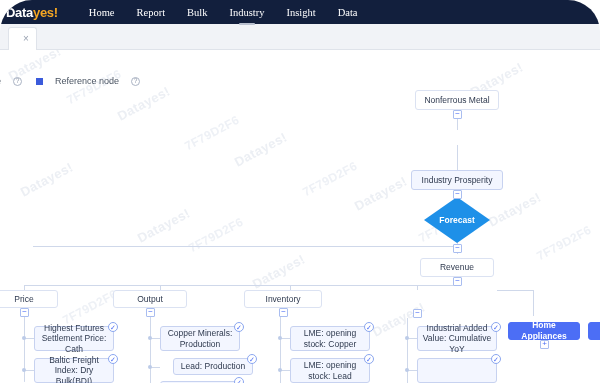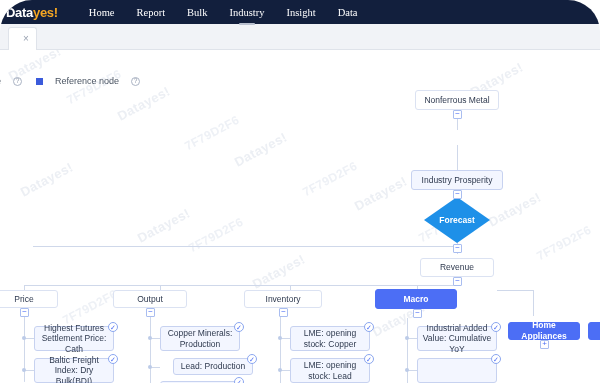--- a/index.html
+++ b/index.html
@@ -248,23 +248,20 @@
         <span>−</span>
       </div>
 
     <div class="node plain" style="left:244px; top:240px; width:78px; height:18px;">
       <span>Inventory</span>
     </div>
     <div class="toggle" style="left:279px; top:258px;">
         <span>−</span>
       </div>
 
-    <div class="node blue" style="left:375px; top:239px; width:82px; height:20px;">
-      <span>Macro</span>
-    </div>
     <div class="toggle" style="left:413px; top:259px;">
         <span>−</span>
       </div>
 
     <div class="line vline" style="left:24px; top:267px; height:116px;"></div>
     <div class="line hline" style="left:24px; top:288px; width:10px;"></div>
     <div class="line hline" style="left:24px; top:320px; width:10px;"></div>
 
     <div class="dot" style="left:22px; top:286px;"></div>
     <div class="dot" style="left:22px; top:318px;"></div>

